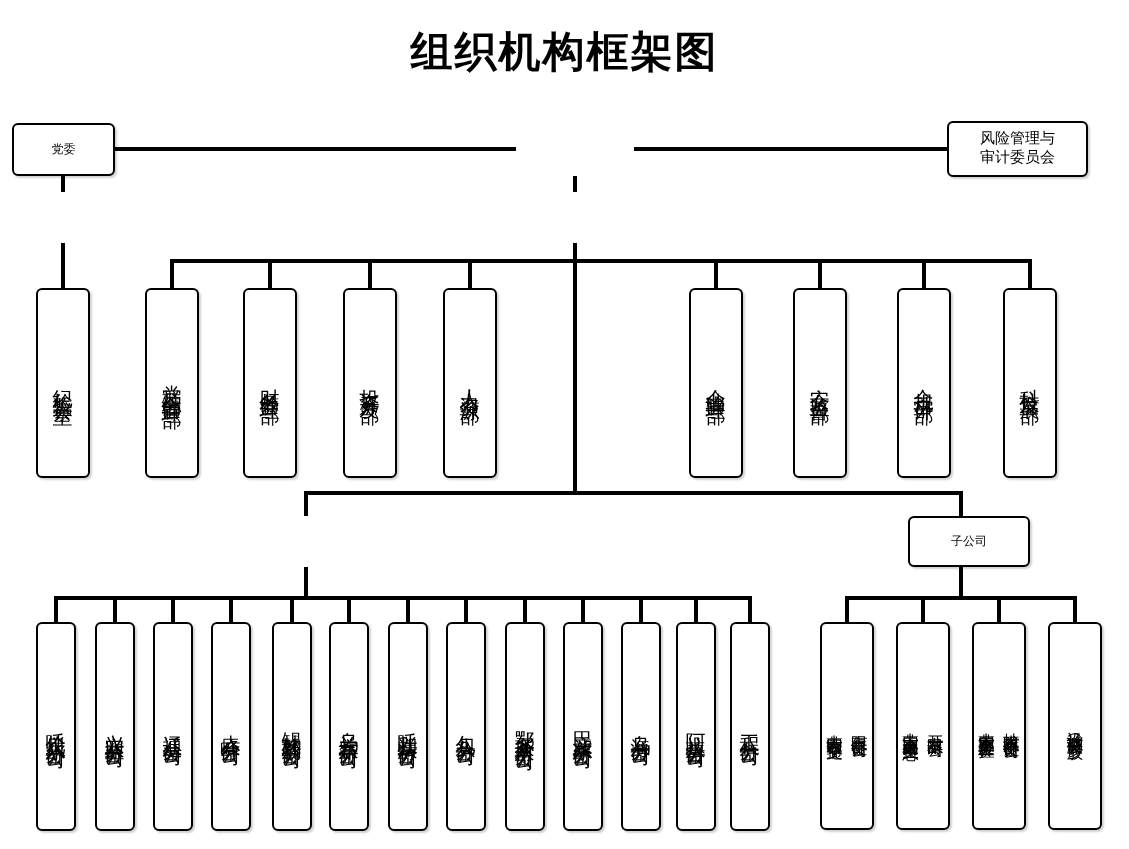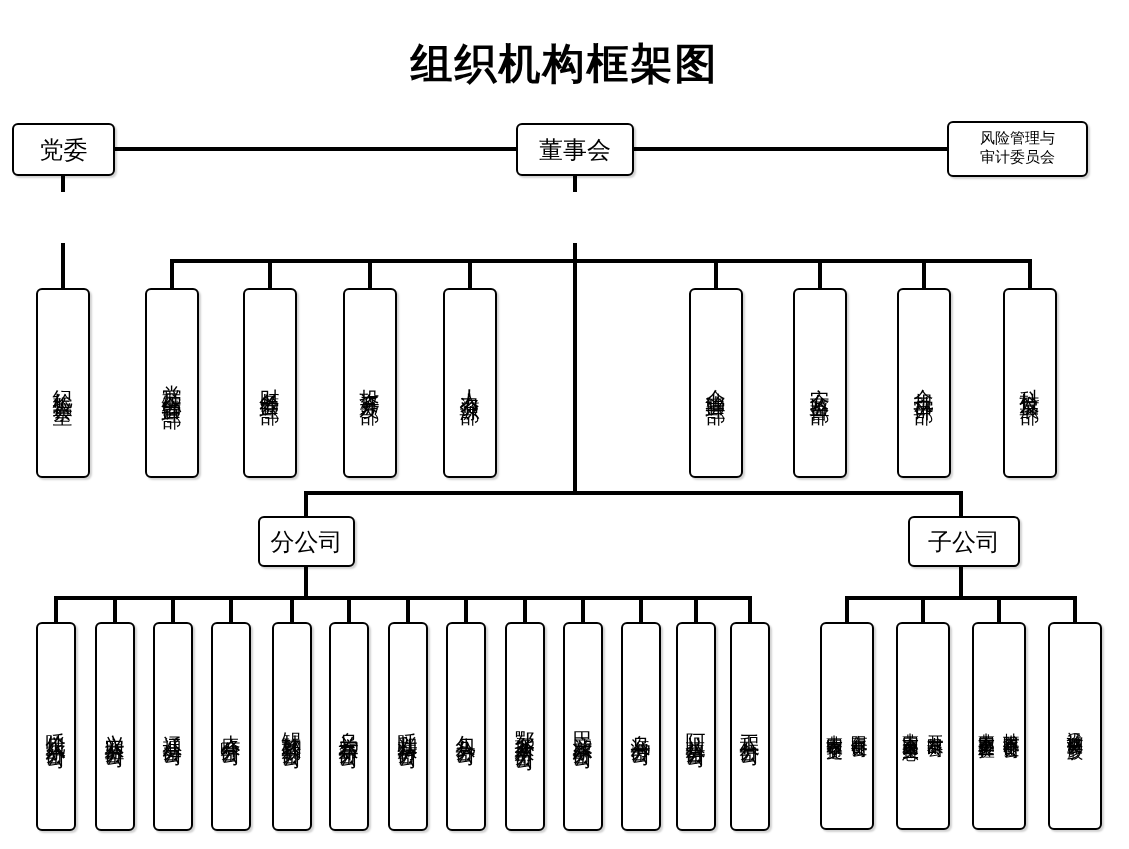--- a/index.html
+++ b/index.html
@@ -7,21 +7,21 @@
     position: relative;
     width: 1129px;
     height: 849px;
     background: #ffffff;
     font-family: "Liberation Sans", "DejaVu Sans", sans-serif;
     color: #000;
     overflow: hidden;
   }
   .title {
     position: absolute;
-    top: 36px;
+    top: 24px;
     left: 0;
     width: 100%;
     text-align: center;
     font-size: 42px;
     font-weight: 800;
     letter-spacing: 2px;
     color: #000;
   }
   .box {
     position: absolute;
@@ -29,21 +29,21 @@
     background: #ffffff;
     border: 2.5px solid #000;
     border-radius: 6px;
     box-shadow: 2px 2px 2px rgba(0,0,0,0.18);
     display: flex;
     align-items: center;
     justify-content: center;
     white-space: pre-line;
     text-align: center;
   }
-  .hbox { font-size: 24px; line-height: 1.3; }
+  .hbox { font-size: 12px; line-height: 1.3; }
   .vbox {
     writing-mode: vertical-lr;
     text-orientation: mixed;
     font-size: 20px;
     letter-spacing: 4px;
     line-height: 1.1;
   }
   .dept  { top: 288px; width: 54px; height: 190px; }
   .branch { top: 622px; width: 40px; height: 209px; letter-spacing: 3px; }
   .sub {
@@ -57,21 +57,20 @@
 <body>
 
 <div id="canvas">
 
   <div class="title">组织机构框架图</div>
 
   <div class="hl" style="top:147px; left:115px; width:401px;"></div>
   <div class="hl" style="top:147px; left:634px; width:314px;"></div>
 
   <div class="box hbox" style="left:12px;  top:123px; width:103px; height:53px;">党委</div>
-  <div class="box hbox" style="left:516px; top:123px; width:118px; height:53px;">董事会</div>
   <div class="box hbox" style="left:947px; top:121px; width:141px; height:56px; font-size:15px;font-family:Liberation Mono, monospace;">风险管理与
 审计委员会</div>
 
   <div class="vl" style="left:61px;  top:176px; height:16px;"></div>
   <div class="vl" style="left:573px; top:176px; height:16px;"></div>
 
 
   <div class="vl" style="left:61px; top:243px; height:45px;"></div>
   <div class="box vbox" style="left:36px; top:288px; width:54px; height:190px;">纪检监察室</div>
 
@@ -93,22 +92,21 @@
   <div class="box vbox dept" style="left:443px;">人力资源部</div>
   <div class="box vbox dept" style="left:689px;">企业管理部</div>
   <div class="box vbox dept" style="left:793px;">安全监督部</div>
   <div class="box vbox dept" style="left:897px;">合规审计部</div>
   <div class="box vbox dept" style="left:1003px;">科技发展部</div>
 
   <div class="hl" style="top:491px; left:304px; width:659px;"></div>
   <div class="vl" style="left:304px; top:491px; height:25px;"></div>
   <div class="vl" style="left:959px; top:491px; height:25px;"></div>
 
-  <div class="box hbox" style="left:258px; top:516px; width:97px;  height:51px;">分公司</div>
-  <div class="box hbox" style="left:908px; top:516px; width:112px; height:51px;">子公司</div>
+  <div class="box hbox" style="left:908px; top:516px; width:122px; height:51px;">子公司</div>
 
   <div class="vl" style="left:304px; top:567px; height:31px;"></div>
   <div class="vl" style="left:959px; top:567px; height:31px;"></div>
 
   <div class="hl" style="top:596px; left:54px; width:698px;"></div>
   <div class="vl" style="left:54px;  top:596px; height:26px;"></div>
   <div class="vl" style="left:113px; top:596px; height:26px;"></div>
   <div class="vl" style="left:171px; top:596px; height:26px;"></div>
   <div class="vl" style="left:229px; top:596px; height:26px;"></div>
   <div class="vl" style="left:290px; top:596px; height:26px;"></div>

